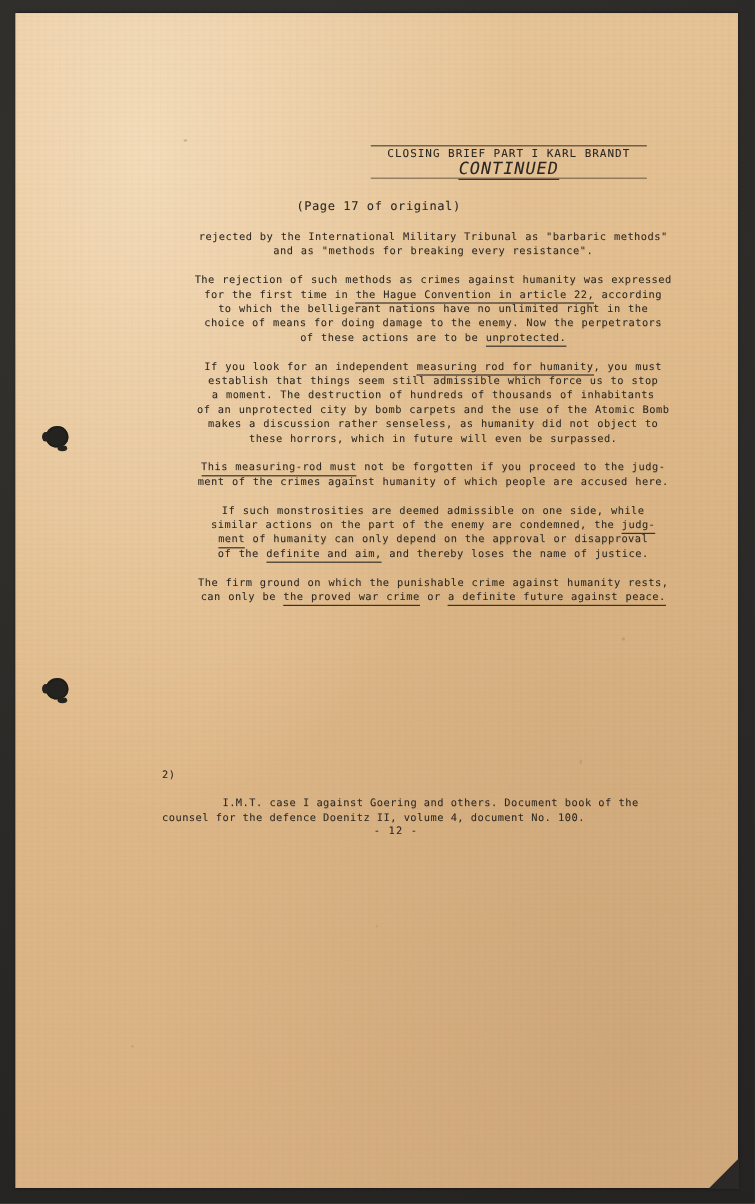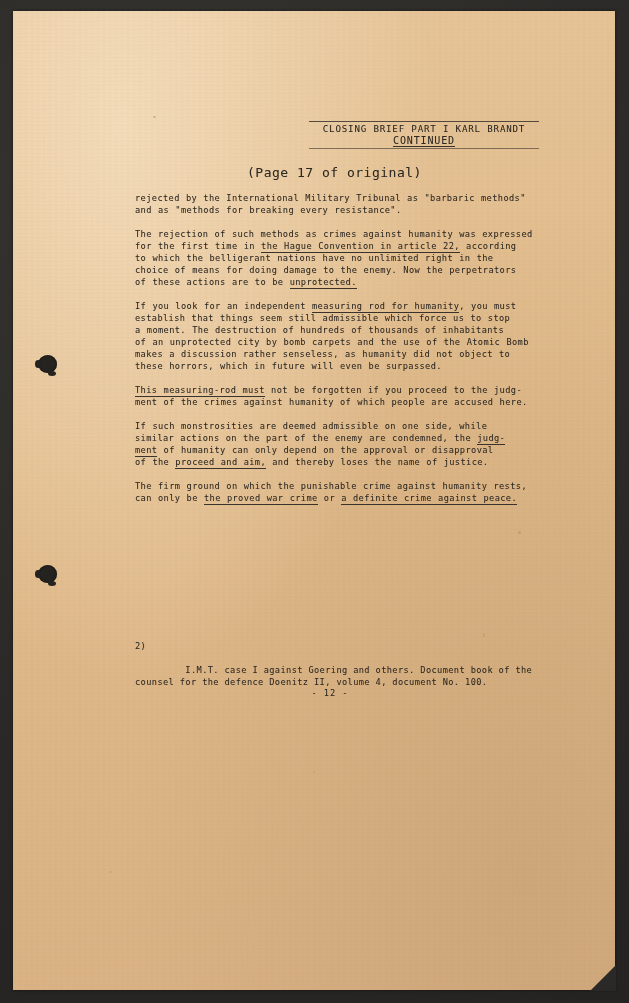--- a/index.html
+++ b/index.html
@@ -121,41 +121,43 @@
     opacity: 0.85;
   }
   .rule.thin { opacity: 0.6; }
   .header-title {
     font-size: 9.1px;
     letter-spacing: 0.85px;
     white-space: nowrap;
     padding: 1px 0 0 0;
   }
   .header-sub {
-    font-size: 10px;
+    font-size: 14px;
     letter-spacing: 0.85px;
     padding-bottom: 1px;
+    font-style: italic;
   }
   .header-sub span { border-bottom: 1px solid #3a332b; }
 
   .page-of-original {
     position: absolute;
     left: 234px;
     top: 156px;
-    font-size: 13px;
+    font-size: 10px;
     letter-spacing: 0.5px;
     white-space: nowrap;
   }
 
   
   .body-col {
     position: absolute;
     left: 122px;
     top: 181px;
     width: 452px;
+    text-align: center;
   }
   p.para {
     margin: 0 0 11.9px 0;
     white-space: pre-wrap;
     word-spacing: 0.6px;
   }
   p.para:last-child { margin-bottom: 0; }
   u, .u {
     text-decoration: none;
     border-bottom: 1px solid #3a332b;
@@ -226,23 +228,23 @@
 establish that things seem still admissible which force us to stop
 a moment. The destruction of hundreds of thousands of inhabitants
 of an unprotected city by bomb carpets and the use of the Atomic Bomb
 makes a discussion rather senseless, as humanity did not object to
 these horrors, which in future will even be surpassed.</p>
         <p class="para"><span class="u">This measuring-rod must</span> not be forgotten if you proceed to the judg-
 ment of the crimes against humanity of which people are accused here.</p>
         <p class="para">If such monstrosities are deemed admissible on one side, while
 similar actions on the part of the enemy are condemned, the <span class="u">judg-
 ment</span> of humanity can only depend on the approval or disapproval
-of the <span class="u">proceed and aim,</span> and thereby loses the name of justice.</p>
+of the <span class="u">definite and aim,</span> and thereby loses the name of justice.</p>
         <p class="para">The firm ground on which the punishable crime against humanity rests,
-can only be <span class="u">the proved war crime</span> or <span class="u">a definite crime against peace.</span></p>
+can only be <span class="u">the proved war crime</span> or <span class="u">a definite future against peace.</span></p>
       </div>
 
     <div class="footnote">
       <span class="marker">2)</span>
       <span>   I.M.T. case I against Goering and others. Document book of the
 counsel for the defence Doenitz II, volume 4, document No. 100.</span>
     </div>
 
     <div class="page-number">- 12 -</div>
 

